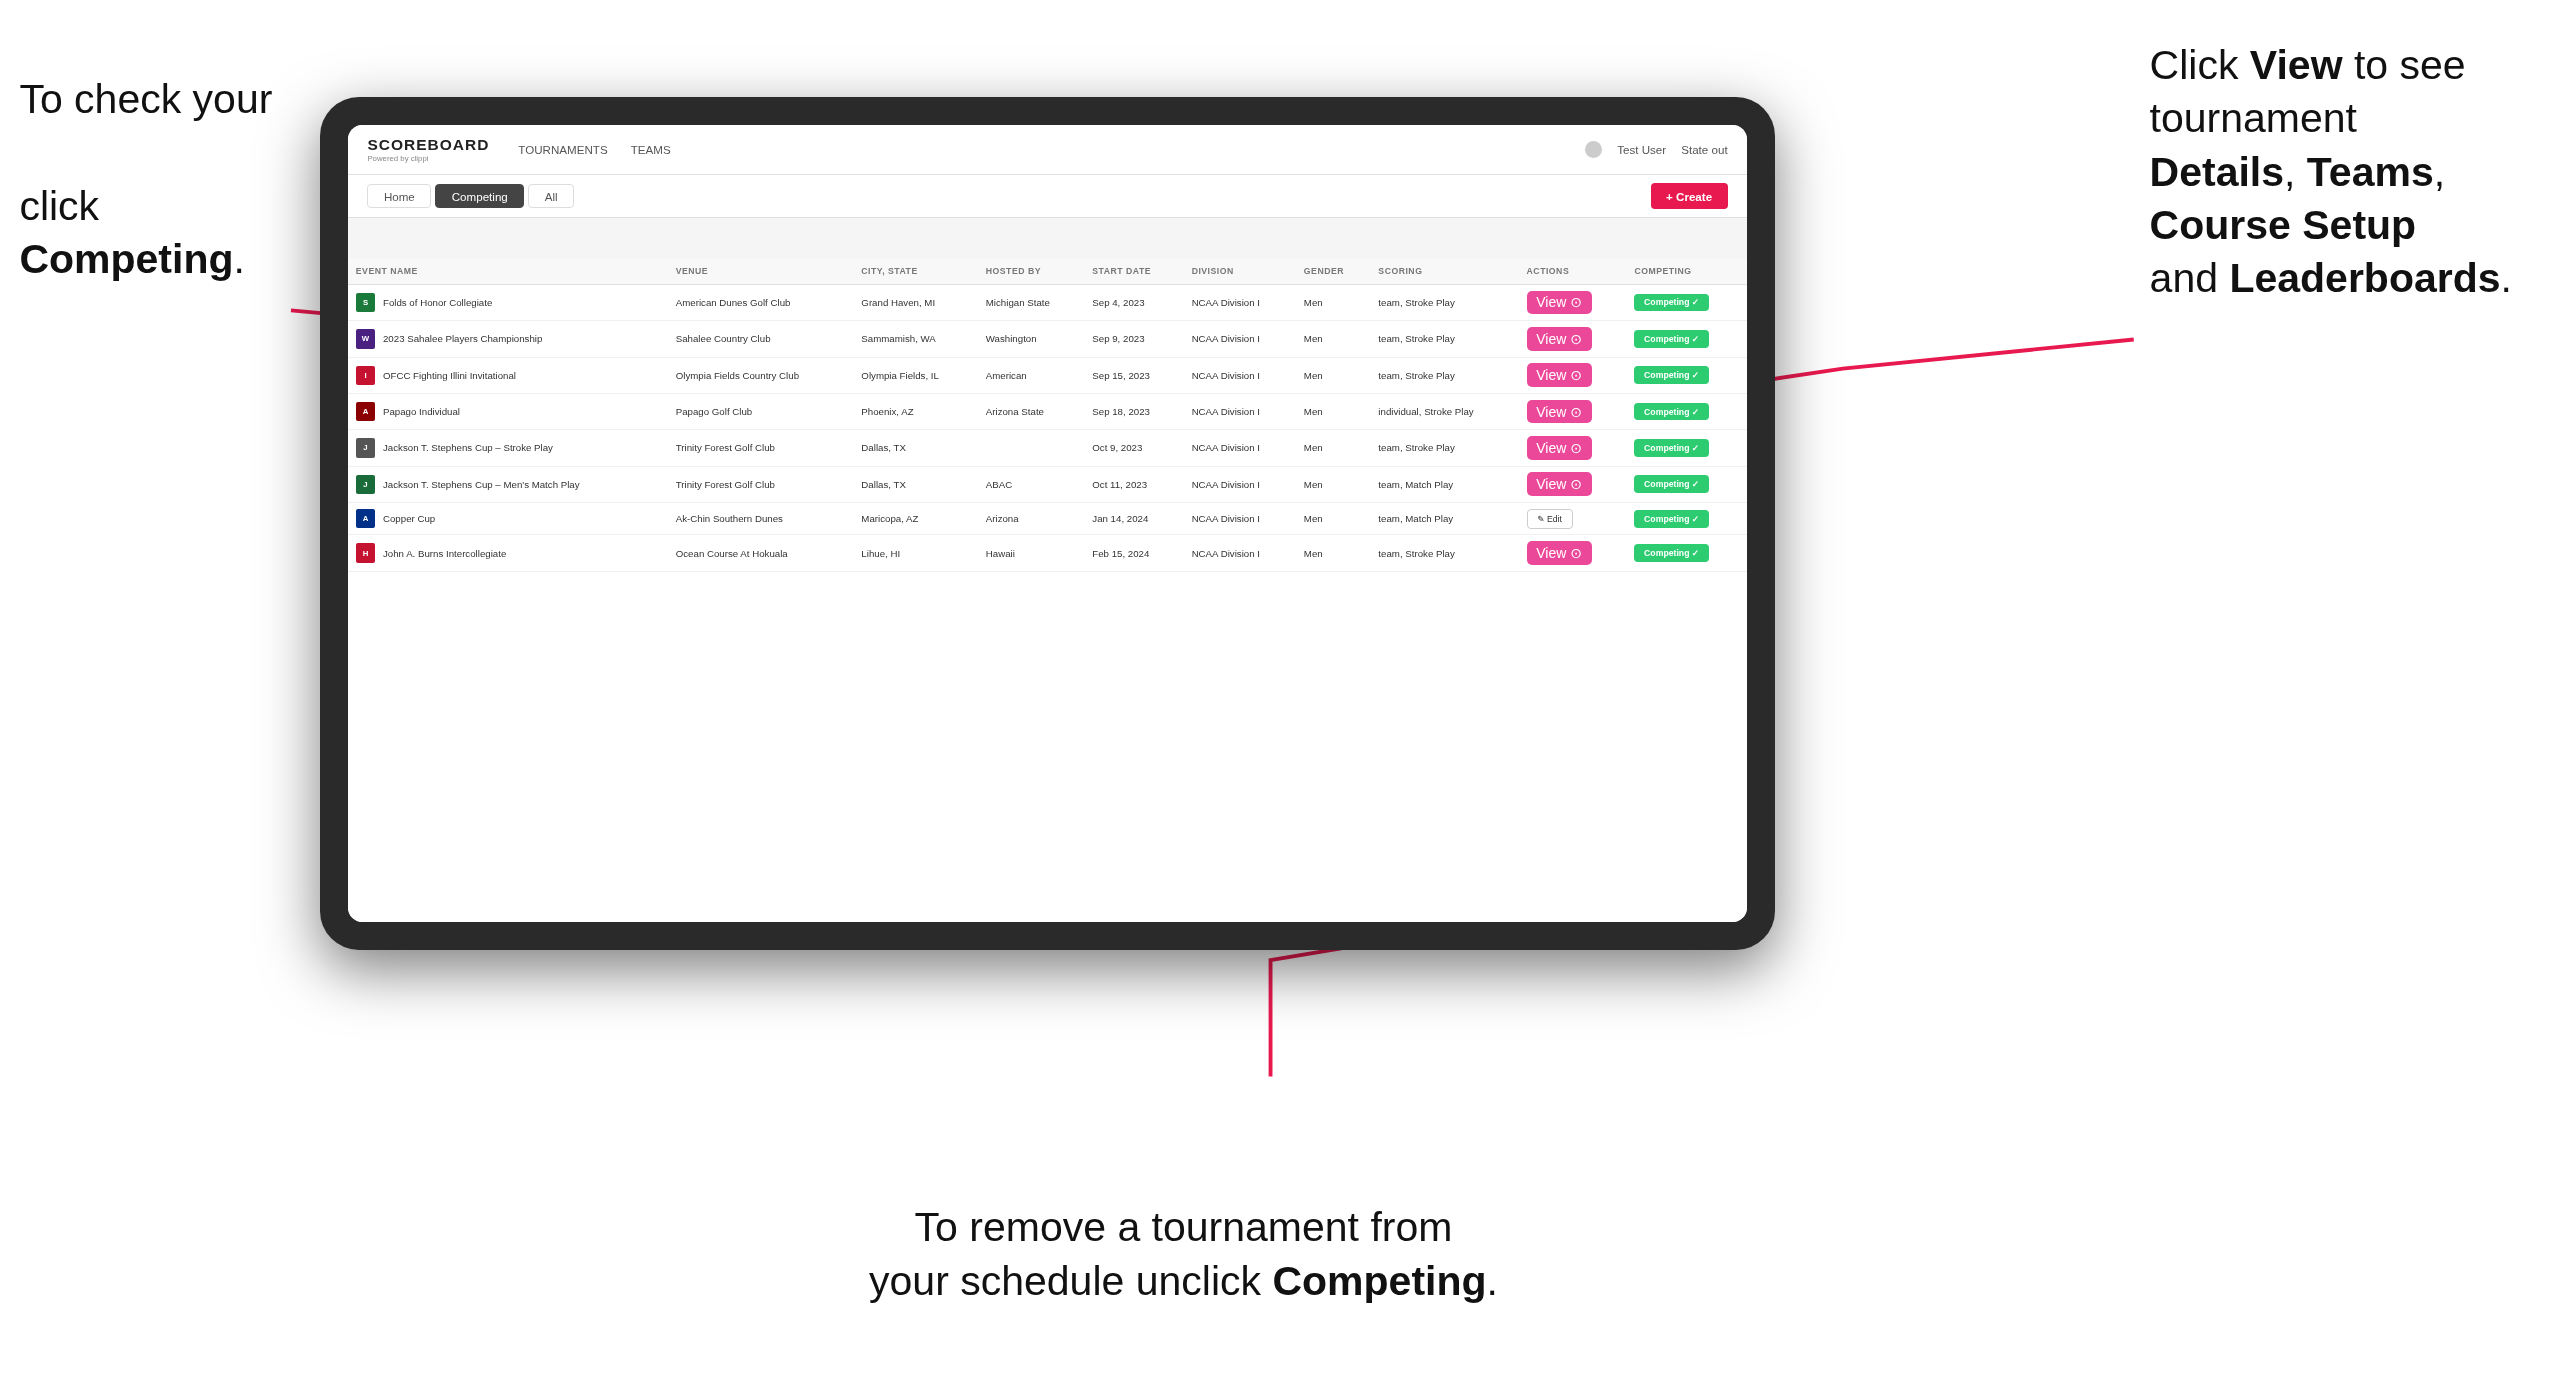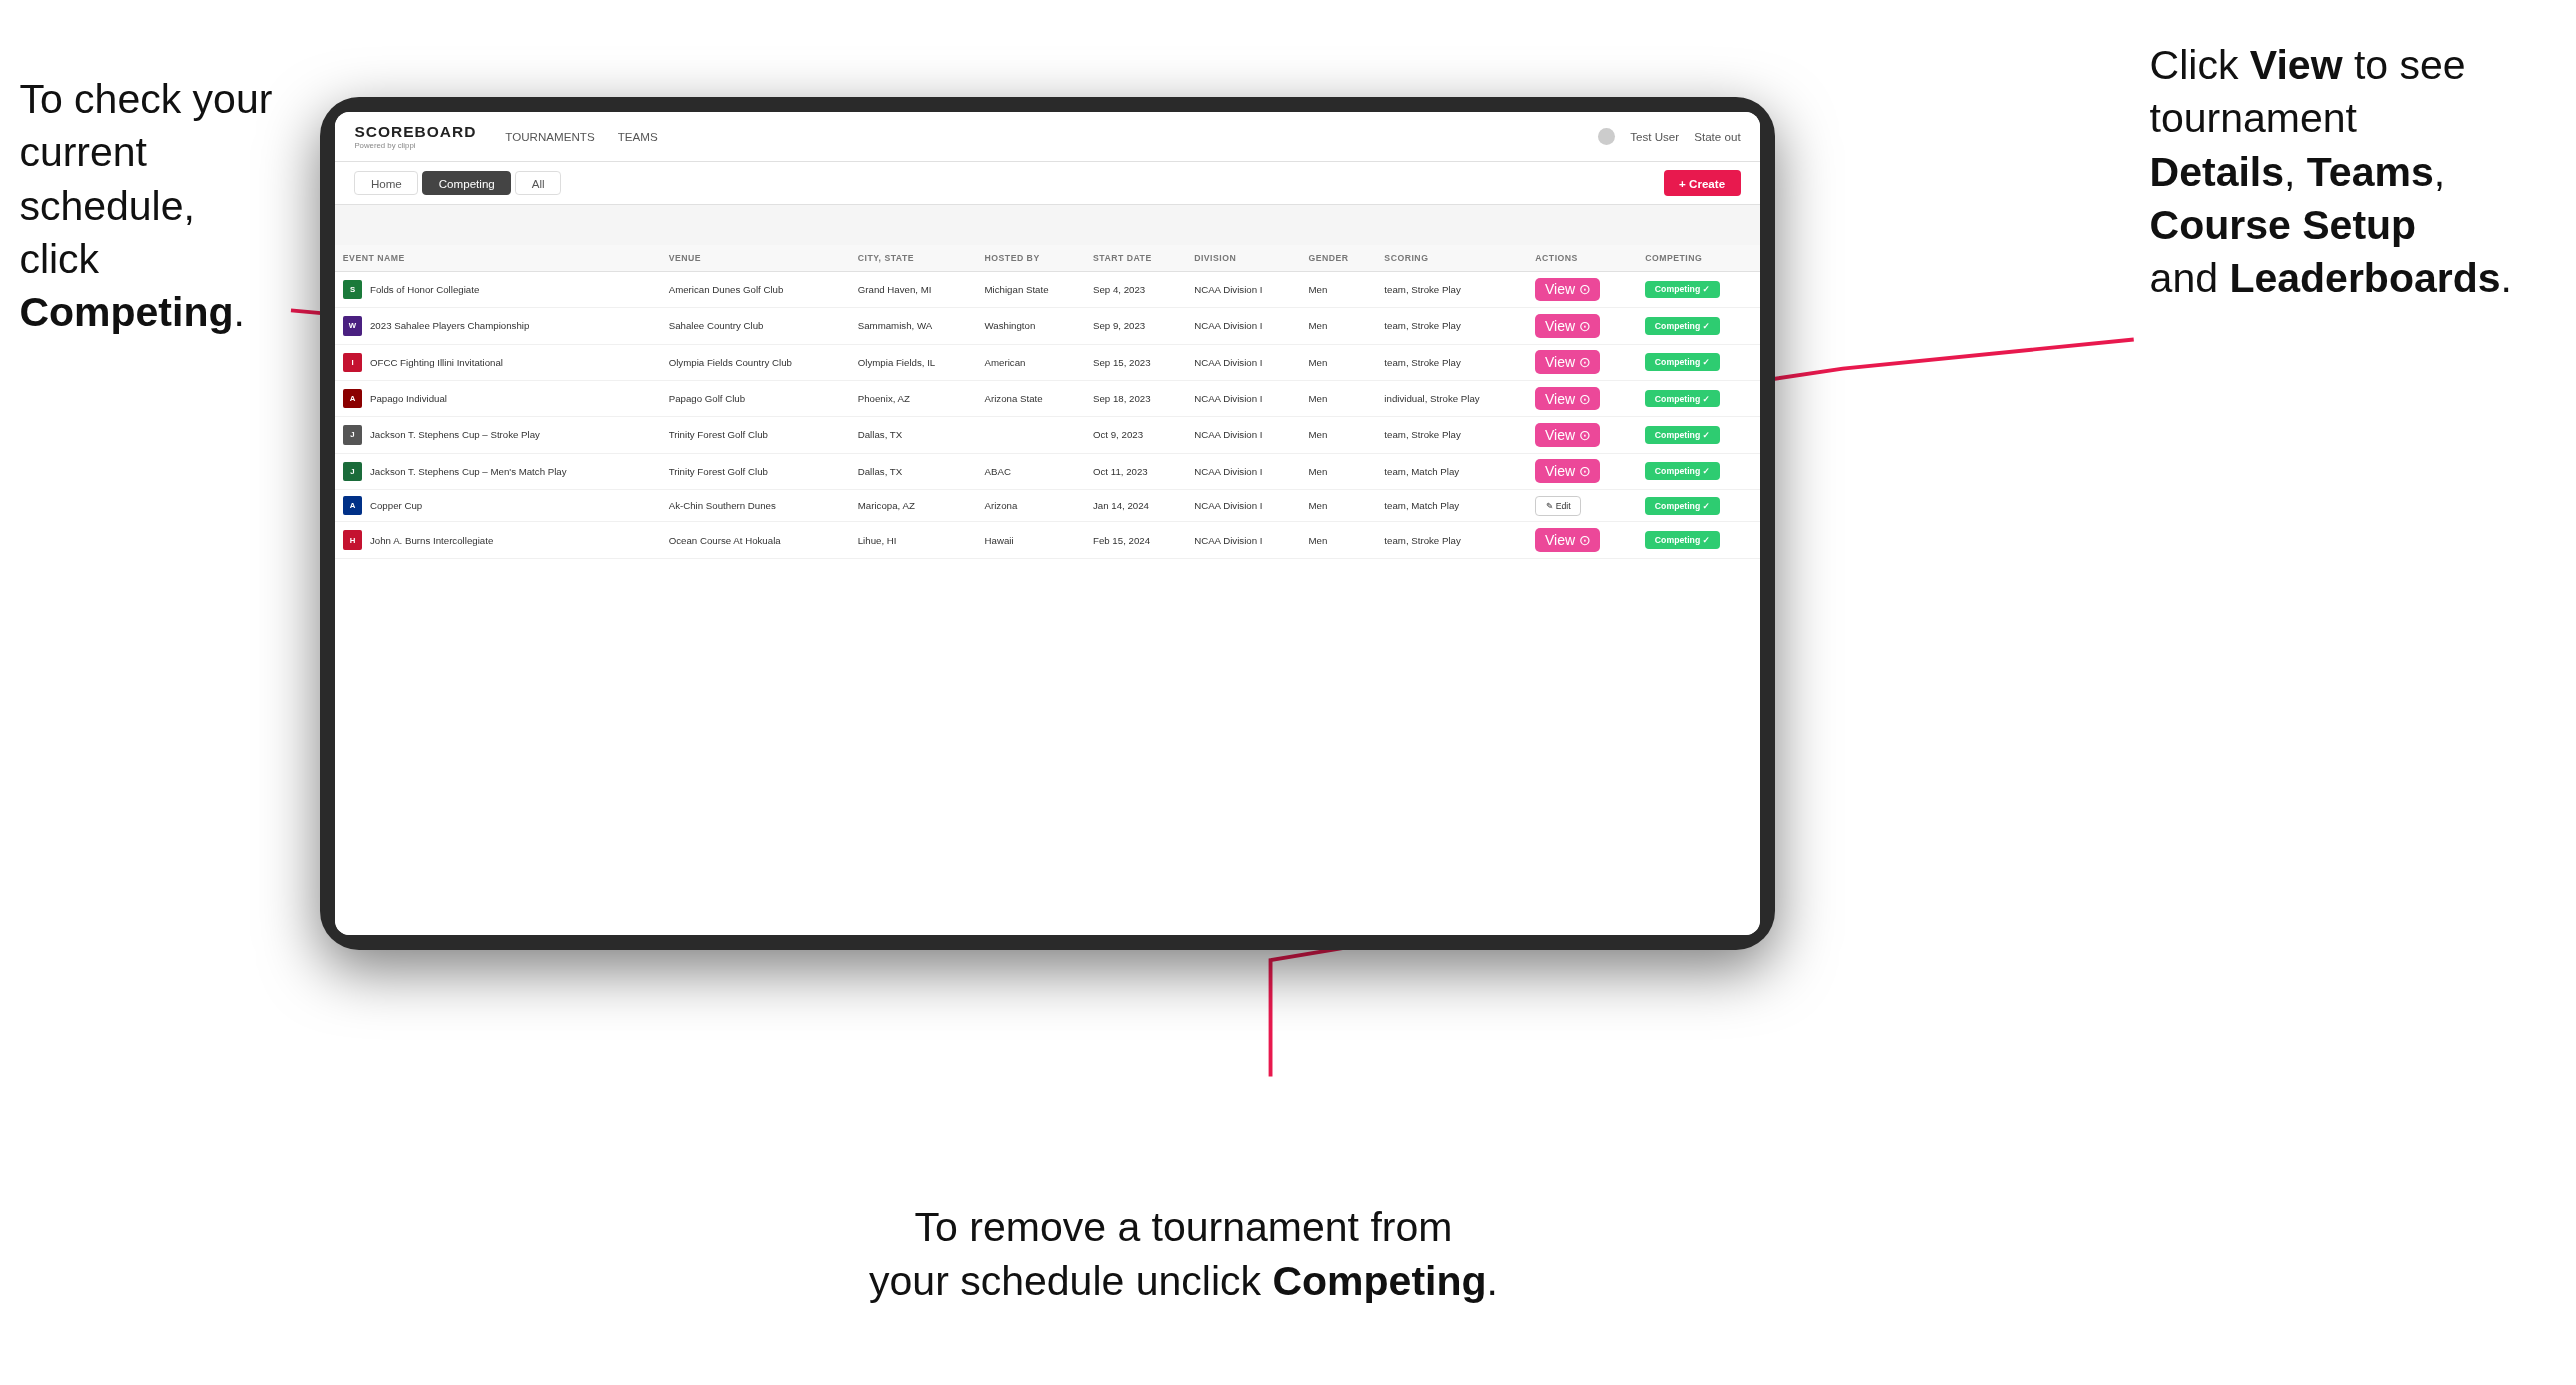--- a/index.html
+++ b/index.html
@@ -52,21 +52,21 @@
     
     .tablet {
       position: absolute;
       top: 97px;
       left: 320px;
       width: 1455px;
       height: 853px;
       background: #2a2a2a;
       border-radius: 39px;
       box-shadow: 0 19.4px 58px rgba(0,0,0,0.5);
-      padding: 15px;
+      padding: 28px;
     }
 
     .tablet-screen {
       width: 100%;
       height: 100%;
       background: #f5f5f5;
       border-radius: 14.5px;
       overflow: hidden;
       display: flex;
       flex-direction: column;
@@ -288,21 +288,21 @@
       width: 2576px;
       height: 1386px;
       pointer-events: none;
     }
   </style>
 </head>
 <body>
 
 <div class="annotation-top-left">
   <span>To check your</span><br>
-  <span>current schedule,</span><br>
+  <br>
   <span>click </span><strong>Competing</strong><span>.</span>
 </div>
 
 <div class="annotation-top-right">
   <span>Click </span><strong>View</strong><span> to see</span><br>
   <span>tournament</span><br>
   <strong>Details</strong><span>, </span><strong>Teams</strong><span>,</span><br>
   <strong>Course Setup</strong><br>
   <span>and </span><strong>Leaderboards</strong><span>.</span>
 </div>

